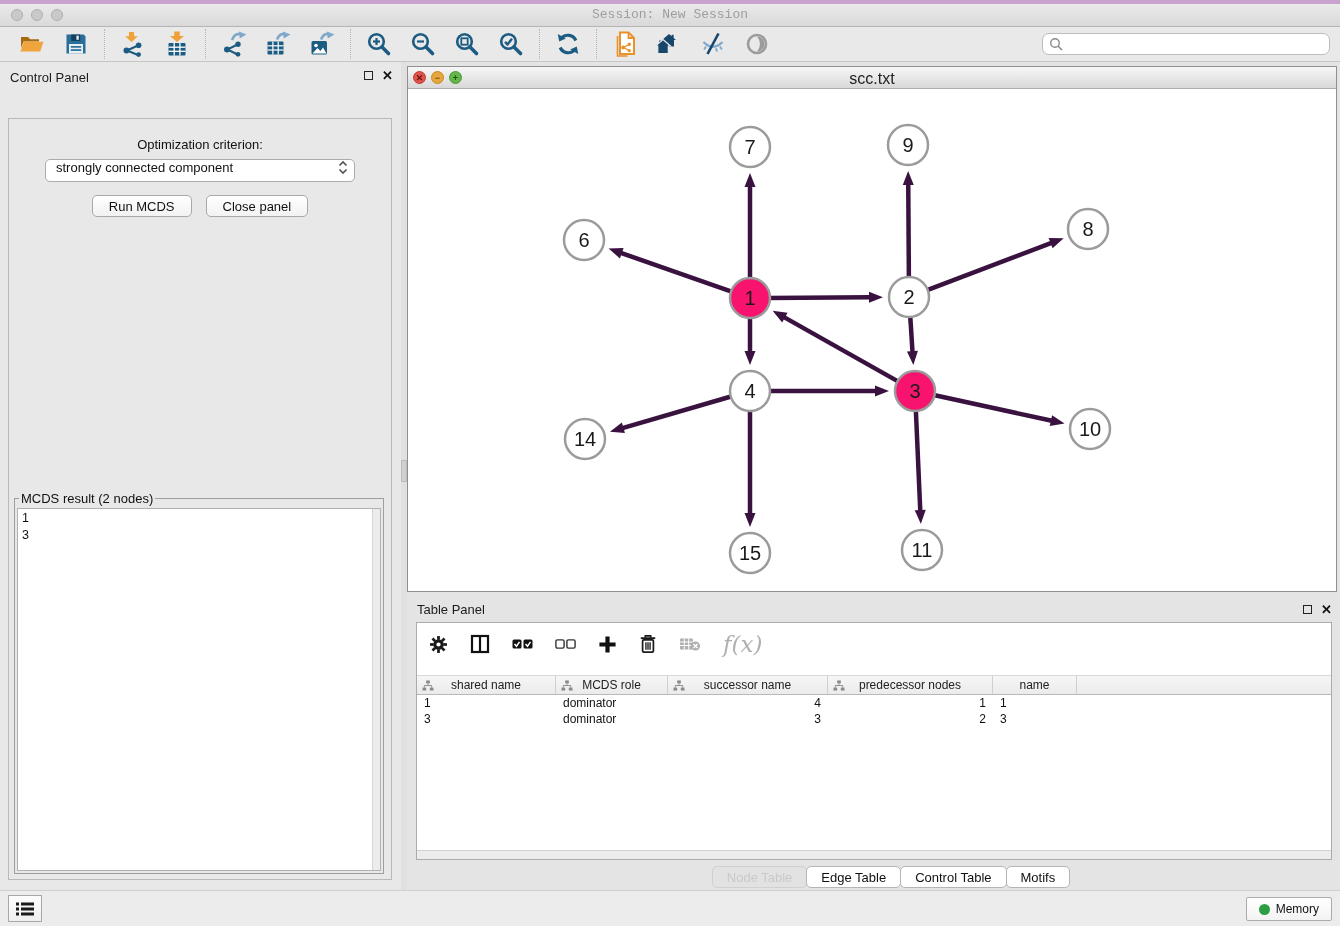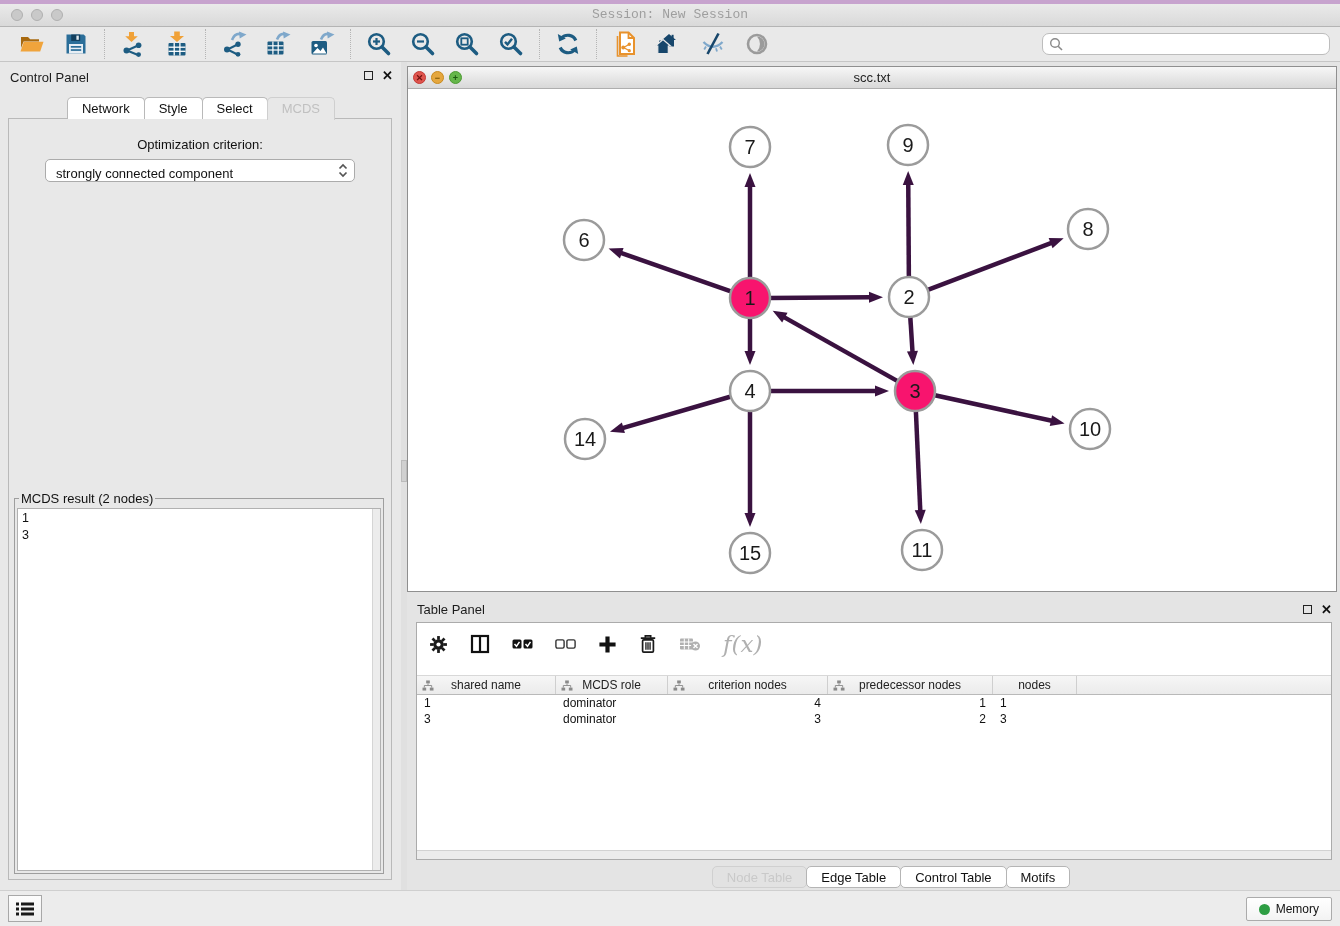--- a/index.html
+++ b/index.html
@@ -31,21 +31,21 @@
   .panel-header-icons { position:absolute; right:8px; top:8px; display:flex; align-items:center; gap:9px; }
   .float-box { width:9px; height:9px; border:1.5px solid #222; display:inline-block; }
   .close-x { font-size:13px; font-weight:bold; color:#111; line-height:11px; }
   .cp-tabs { position:absolute; left:0; top:35px; width:401px; display:flex; justify-content:center; z-index:2; }
   .tab { height:22px; padding:0 14px; font-size:13px; line-height:21px; background:#fff;
     border:1px solid #b9b9b9; border-bottom:none; border-radius:5px 5px 0 0; margin-right:-1px; color:#111; }
   .tab.active { background:#e8e8e8; color:#c0c0c0; border-color:#cfcfcf; height:23px; }
   .cp-box { position:absolute; left:8px; right:9px; top:56px; bottom:10px; border:1px solid #b9b9b9; background:#e8e8e8; }
   .opt-label { position:absolute; top:18px; width:100%; text-align:center; font-size:13px; color:#111; }
   .criterion { position:absolute; top:40px; left:36px; width:310px; height:23px; background:#fff;
-    border:1px solid #ababab; border-radius:5px; display:flex; align-items:flex-end; font-size:13px; color:#111;
+    border:1px solid #ababab; border-radius:5px; display:flex; align-items:flex-start; font-size:13px; color:#111;
     padding-left:10px; }
   .stepper { margin-left:auto; margin-right:6px; }
   .cp-buttons { position:absolute; top:76px; width:100%; display:flex; justify-content:center; gap:14px; }
   .push-btn { height:22px; background:linear-gradient(#ffffff,#f2f2f2); border:1px solid #a9a9a9; border-radius:5px;
     font-size:13px; color:#111; padding:0 16px; font-family:"Liberation Sans",sans-serif; }
   .mcds-fieldset { position:absolute; left:5px; right:7px; top:372px; bottom:5px;
     border:1px solid #9e9e9e; padding:2px; }
   .mcds-fieldset legend { font-size:13px; color:#111; padding:0 2px; margin-left:2px; }
   .mcds-result-area { position:relative; width:100%; height:100%; background:#fff; border:1px solid #b1b1b1; }
   .mcds-result-text { position:absolute; left:4px; top:1px; font-size:12.5px; color:#111; white-space:pre; line-height:17px; }
@@ -57,21 +57,21 @@
 
   
   .right-area { position:absolute; left:407px; top:0; width:933px; height:828px; }
   .network-window { position:absolute; left:0; top:4px; width:930px; height:526px; border:1px solid #8f8f8f; background:#fff; }
   .nw-titlebar { position:relative; height:22px; background:linear-gradient(#f7f7f7,#d8d8d8); border-bottom:1px solid #aeaeae; }
   .nw-traffic { position:absolute; left:5px; top:4px; display:flex; gap:5px; }
   .nw-dot { width:13px; height:13px; border-radius:50%; font-size:9px; font-weight:bold; text-align:center; line-height:13px; }
   .nw-dot.red { background:#df544d; border:1px solid #c23a34; color:#6e100d; }
   .nw-dot.yellow { background:#e5a73e; border:1px solid #c98a1e; color:#7c5400; }
   .nw-dot.green { background:#65b64a; border:1px solid #4d9a33; color:#1d5a10; }
-  .nw-title { position:absolute; width:100%; text-align:center; top:3px; font-size:13px; color:#222; }
+  .nw-title { position:absolute; width:100%; text-align:center; top:3px; font-size:16px; color:#222; }
   .nw-canvas { position:relative; width:928px; height:502px; background:#fff; }
 
   
   .table-panel { position:absolute; left:0; top:534px; width:933px; height:294px; }
   .tp-header { position:relative; height:24px; padding:6px 10px 0; font-size:13px; color:#1c1c1c; }
   .tp-subpanel { position:absolute; left:9px; right:8px; top:26px; height:238px; background:#fff; border:1px solid #ababab; }
   .tp-toolbar { height:42px; display:flex; align-items:center; padding-left:12px; gap:22px; }
   .tp-tool { display:flex; align-items:center; justify-content:center; }
   .fx-label { font-family:"DejaVu Serif","Liberation Serif",serif; font-style:italic; font-size:23px; color:#b0b0b0; }
   .grid-header { display:flex; height:20px; background:linear-gradient(#f6f6f6,#ebebeb); border-top:1px solid #d8d8d8; border-bottom:1px solid #b9b9b9; margin-top:10px; }
@@ -282,34 +282,32 @@
   <div class="main">
 
     <div class="control-panel">
       <div class="panel-header">
         <span>Control Panel</span>
         <span class="panel-header-icons">
           <span class="float-box"></span>
           <span class="close-x">✕</span>
         </span>
       </div>
-      <div class="cp-tabs">
-          <div class="tab">Network</div>
-          <div class="tab">Style</div>
-          <div class="tab">Select</div>
-          <div class="tab active">MCDS</div>
-        </div>
       <div class="cp-box">
         <div class="opt-label">Optimization criterion:</div>
         <div class="criterion">
           <span>strongly connected component</span>
           <span class="stepper"><svg width="10" height="15" viewBox="0 0 10 15">
                 <path d="M1.5 5.5 L5 2 8.5 5.5" fill="none" stroke="#555" stroke-width="1.7"></path>
                 <path d="M1.5 9.5 L5 13 8.5 9.5" fill="none" stroke="#555" stroke-width="1.7"></path>
               </svg></span>
+        </div>
+        <div class="cp-buttons">
+          <button class="push-btn">Run MCDS</button>
+          <button class="push-btn">Close panel</button>
         </div>
         <fieldset class="mcds-fieldset">
           <legend>MCDS result (2 nodes)</legend>
           <div class="mcds-result-area">
             <div class="mcds-result-text">1
 3</div>
             <div class="mcds-scrollbar"></div>
           </div>
         </fieldset>
       </div>
@@ -483,33 +481,33 @@
                 </svg>
                 <span>MCDS role</span>
               </div>
               <div class="grid-th" style="width: 160px;">
                 <svg class="th-icon" width="12" height="11" viewBox="0 0 13 12">
                   <rect x="4.5" y="0.5" width="4" height="3.2" fill="#8a8a8a"></rect>
                   <path d="M6.5 3.7 v2.3 M2.5 8.3 V6 h8 v2.3" stroke="#8a8a8a" fill="none"></path>
                   <rect x="0.5" y="8.3" width="4" height="3.2" fill="#8a8a8a"></rect>
                   <rect x="8.5" y="8.3" width="4" height="3.2" fill="#8a8a8a"></rect>
                 </svg>
-                <span>criterion nodes</span>
+                <span>successor name</span>
               </div>
               <div class="grid-th" style="width: 165px;">
                 <svg class="th-icon" width="12" height="11" viewBox="0 0 13 12">
                   <rect x="4.5" y="0.5" width="4" height="3.2" fill="#8a8a8a"></rect>
                   <path d="M6.5 3.7 v2.3 M2.5 8.3 V6 h8 v2.3" stroke="#8a8a8a" fill="none"></path>
                   <rect x="0.5" y="8.3" width="4" height="3.2" fill="#8a8a8a"></rect>
                   <rect x="8.5" y="8.3" width="4" height="3.2" fill="#8a8a8a"></rect>
                 </svg>
                 <span>predecessor nodes</span>
               </div>
               <div class="grid-th" style="width: 84px;">
-                <span>nodes</span>
+                <span>name</span>
               </div>
             </div>
           <div>
               <div class="grid-row">
                 <div class="grid-td" style="width: 139px; text-align: left;">1</div>
                 <div class="grid-td" style="width: 112px; text-align: left;">dominator</div>
                 <div class="grid-td" style="width: 160px; text-align: right;">4</div>
                 <div class="grid-td" style="width: 165px; text-align: right;">1</div>
                 <div class="grid-td" style="width: 84px; text-align: left;">1</div>
               </div>

